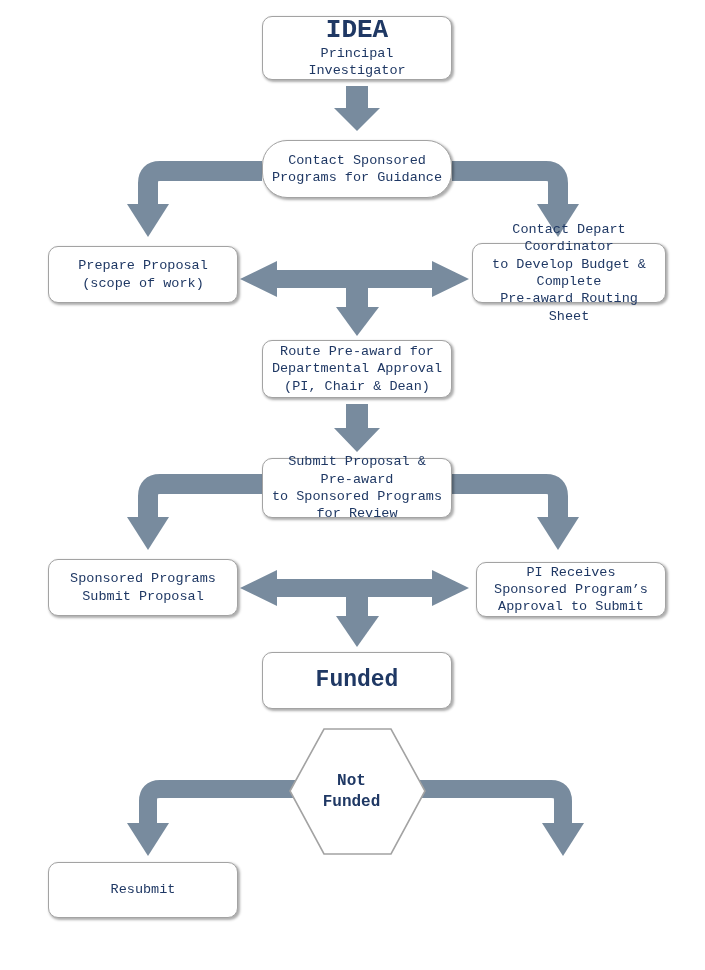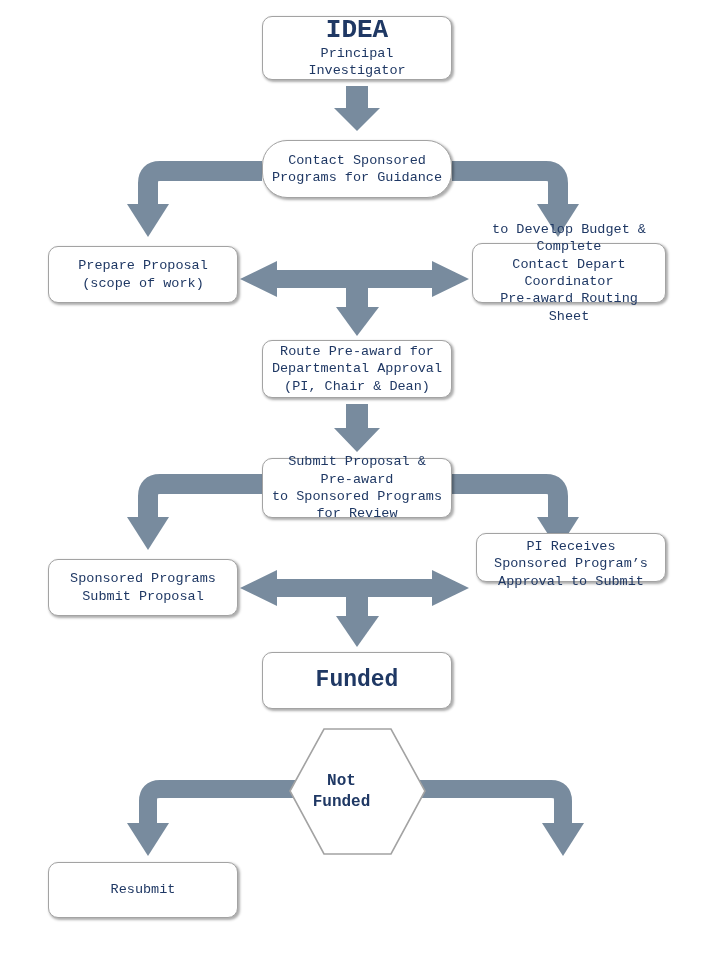--- a/index.html
+++ b/index.html
@@ -93,53 +93,53 @@
     <span>Contact Sponsored</span>
     <span>Programs for Guidance</span>
   </div>
 
   <div class="node" style="left:48px;top:246px;width:190px;height:57px;">
     <span>Prepare Proposal</span>
     <span>(scope of work)</span>
   </div>
 
   <div class="node" style="left:472px;top:243px;width:194px;height:60px;">
+    <span>Contact Depart Coordinator</span>
     <span>to Develop Budget &amp; Complete</span>
-    <span>Contact Depart Coordinator</span>
     <span>Pre-award Routing Sheet</span>
   </div>
 
   <div class="node" style="left:262px;top:340px;width:190px;height:58px;">
     <span>Route Pre-award for</span>
     <span>Departmental Approval</span>
     <span>(PI, Chair &amp; Dean)</span>
   </div>
 
   <div class="node" style="left:48px;top:559px;width:190px;height:57px;">
     <span>Sponsored Programs</span>
     <span>Submit Proposal</span>
   </div>
 
   <div class="node" style="left:262px;top:458px;width:190px;height:60px;">
     <span>Submit Proposal &amp; Pre-award</span>
     <span>to Sponsored Programs</span>
     <span>for Review</span>
   </div>
 
-  <div class="node" style="left:476px;top:533px;width:190px;height:49px;justify-content:space-between;">
+  <div class="node" style="left:476px;top:562px;width:190px;height:55px;">
     <span>PI Receives</span>
     <span>Sponsored Program’s</span>
     <span>Approval to Submit</span>
   </div>
 
   <div class="node" style="left:262px;top:652px;width:190px;height:57px;">
     <span class="title-med">Funded</span>
   </div>
 
-  <div class="hex-label" style="left:274px;top:729px;width:135px;height:125px;">
+  <div class="hex-label" style="left:284px;top:729px;width:135px;height:125px;">
     <span>Not</span>
     <span>Funded</span>
   </div>
 
   <div class="node" style="left:48px;top:862px;width:190px;height:56px;">
     <span>Resubmit</span>
   </div>
 
 
 </div>

